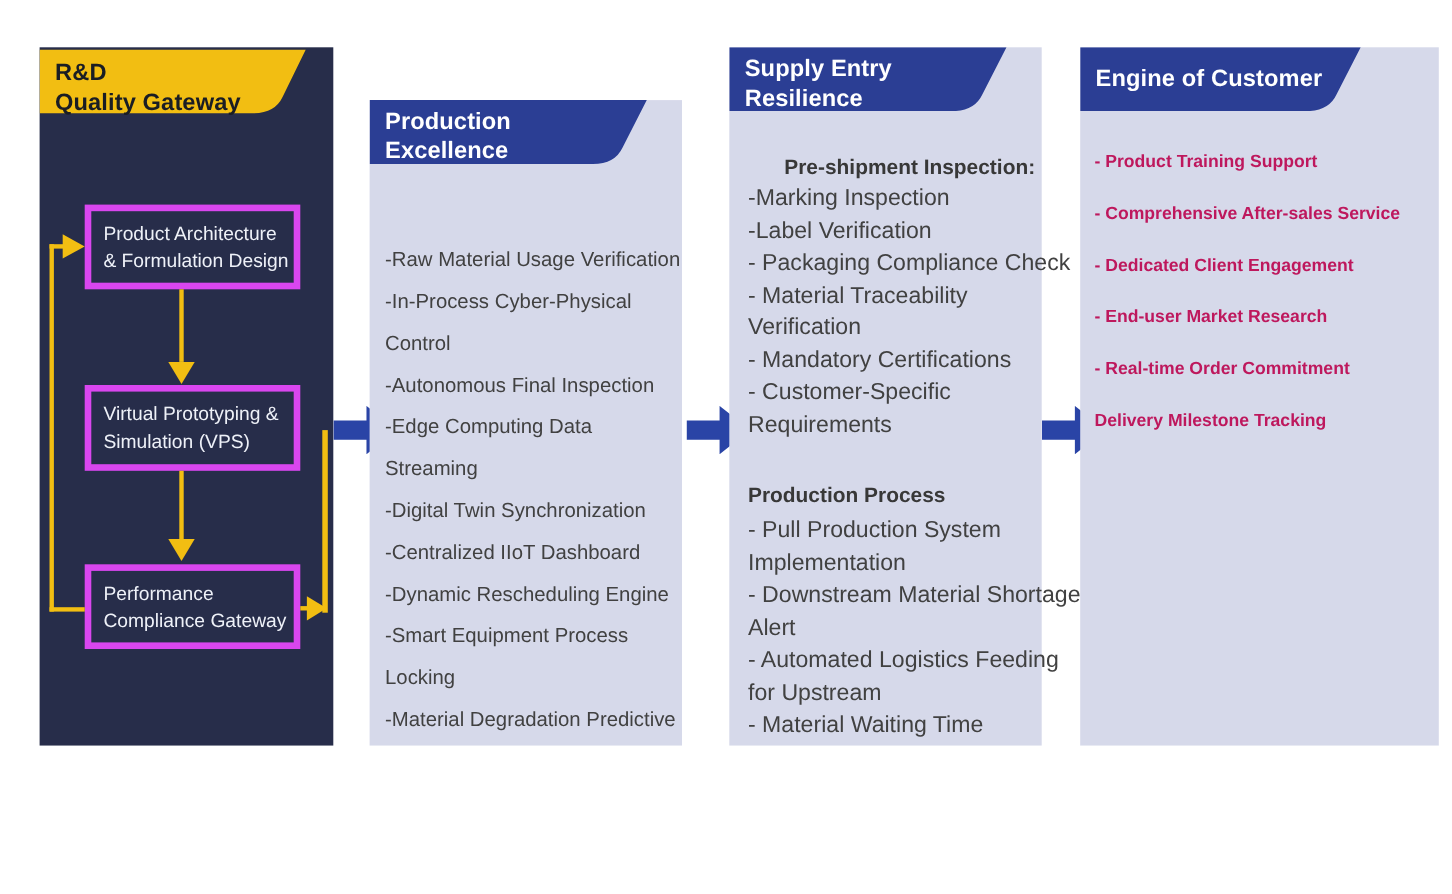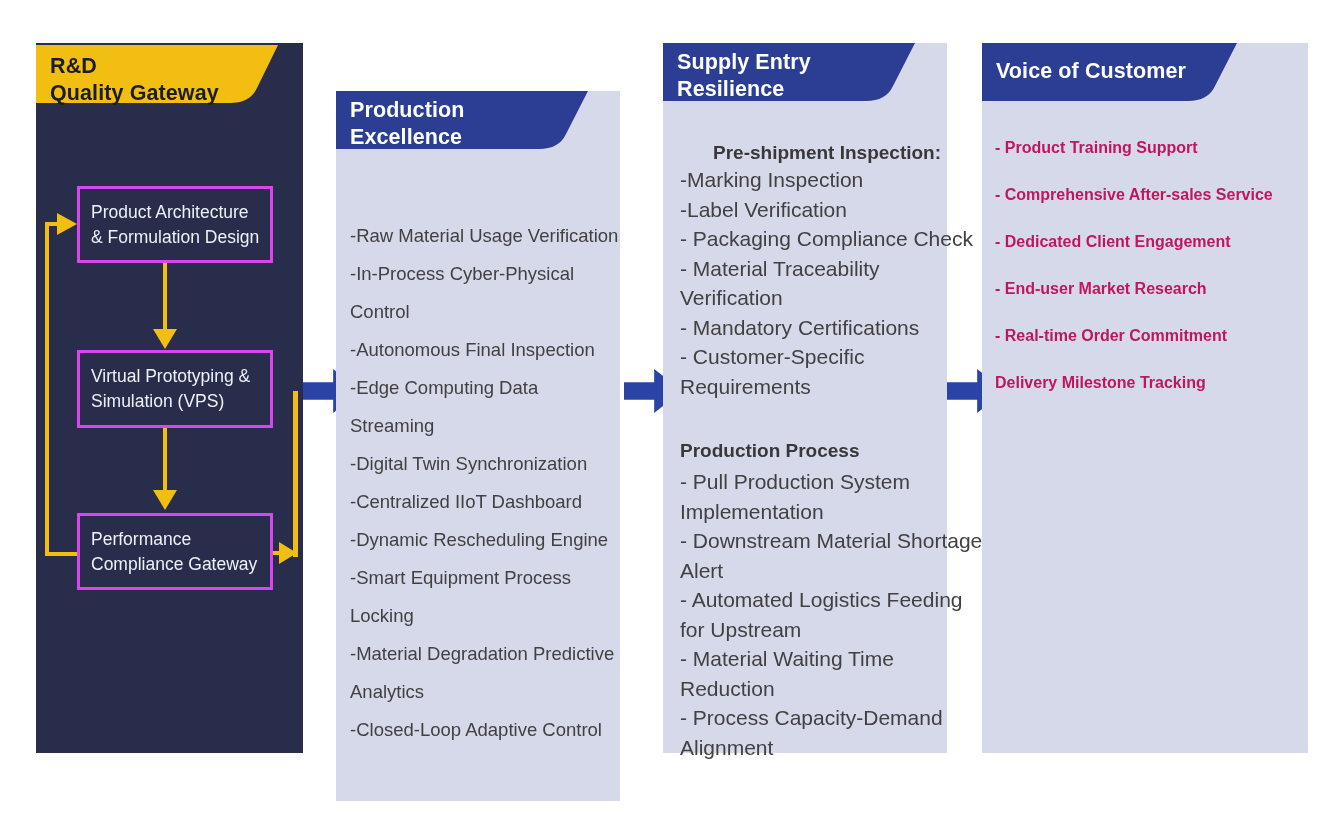--- a/index.html
+++ b/index.html
@@ -1,38 +1,38 @@
 <!DOCTYPE html>
 <html><head>
 <meta charset="utf-8">
 <style>
   html,body{margin:0;padding:0;background:#ffffff;}
   .canvas{
-    position:relative;width:1320px;height:813px;background:#ffffff;
+    position:relative;width:1320px;height:678px;background:#ffffff;
     font-family:"Liberation Sans", sans-serif;overflow:hidden;
   }
   .col{position:absolute;top:43px;height:710px;}
   .col-dark{background:#272D4A;}
   .col-light{background:#D6D9EA;}
   .banner{position:absolute;left:0;top:0;}
   .banner-title{
     position:absolute;left:14px;top:6px;font-weight:bold;font-size:21.5px;
     line-height:27px;color:#ffffff;white-space:pre-line;letter-spacing:.1px;
   }
   .banner-title.dark-text{color:#1a1d24;top:10px;}
   .body-block{position:absolute;white-space:pre-line;overflow:visible;width:310px;}
   .heading{font-weight:bold;color:#383838;font-size:19px;line-height:28px;}
   .items{color:#414141;}
   .items-wide{font-size:18.5px;line-height:38px;}
   .items-tight{font-size:21px;line-height:29.5px;}
   .items-bold{font-size:16px;line-height:47px;font-weight:bold;color:#be185d;}
   
   .flow-box{
     position:absolute;left:41px;width:196px;box-sizing:border-box;
-    border:3px solid #d946ef;display:flex;align-items:center;
+    border:6px solid #d946ef;display:flex;align-items:center;
     color:#eef1f8;font-size:17.5px;line-height:25px;padding-left:11px;
     white-space:pre-line;
   }
   .yline{position:absolute;background:#F2BE12;}
   .tri{position:absolute;width:0;height:0;}
   .tri-down{border-left:12px solid transparent;border-right:12px solid transparent;border-top:20px solid #F2BE12;}
   .tri-right{border-top:11px solid transparent;border-bottom:11px solid transparent;border-left:20px solid #F2BE12;}
   .tri-right.sm{border-left-width:18px;}
   
   .flow-arrow{
@@ -125,21 +125,21 @@
 - Material Waiting Time Reduction
 - Process Capacity-Demand
 Alignment</div>
     <div class="body-block heading" style="left:17px;top:394px;">Production Process</div>
   </section>
 
   <section class="col col-light" style="left:982px;width:326px;">
     <svg class="banner" width="326" height="58" viewBox="0 0 326 58">
       <path d="M0 0 H255 L233 43 Q226 58 206 58 H0 Z" fill="#2B3E94"></path>
     </svg>
-    <div class="banner-title" style="top:15px;">Voice of Customer</div>
+    <div class="banner-title" style="top:15px;">Engine of Customer</div>
     <div class="body-block items items-bold" style="left:13px;top:81px;">- Product Training Support
 - Comprehensive After-sales Service
 - Dedicated Client Engagement
 - End-user Market Research
 - Real-time Order Commitment
 Delivery Milestone Tracking</div>
   </section>
 
 </div>
 

